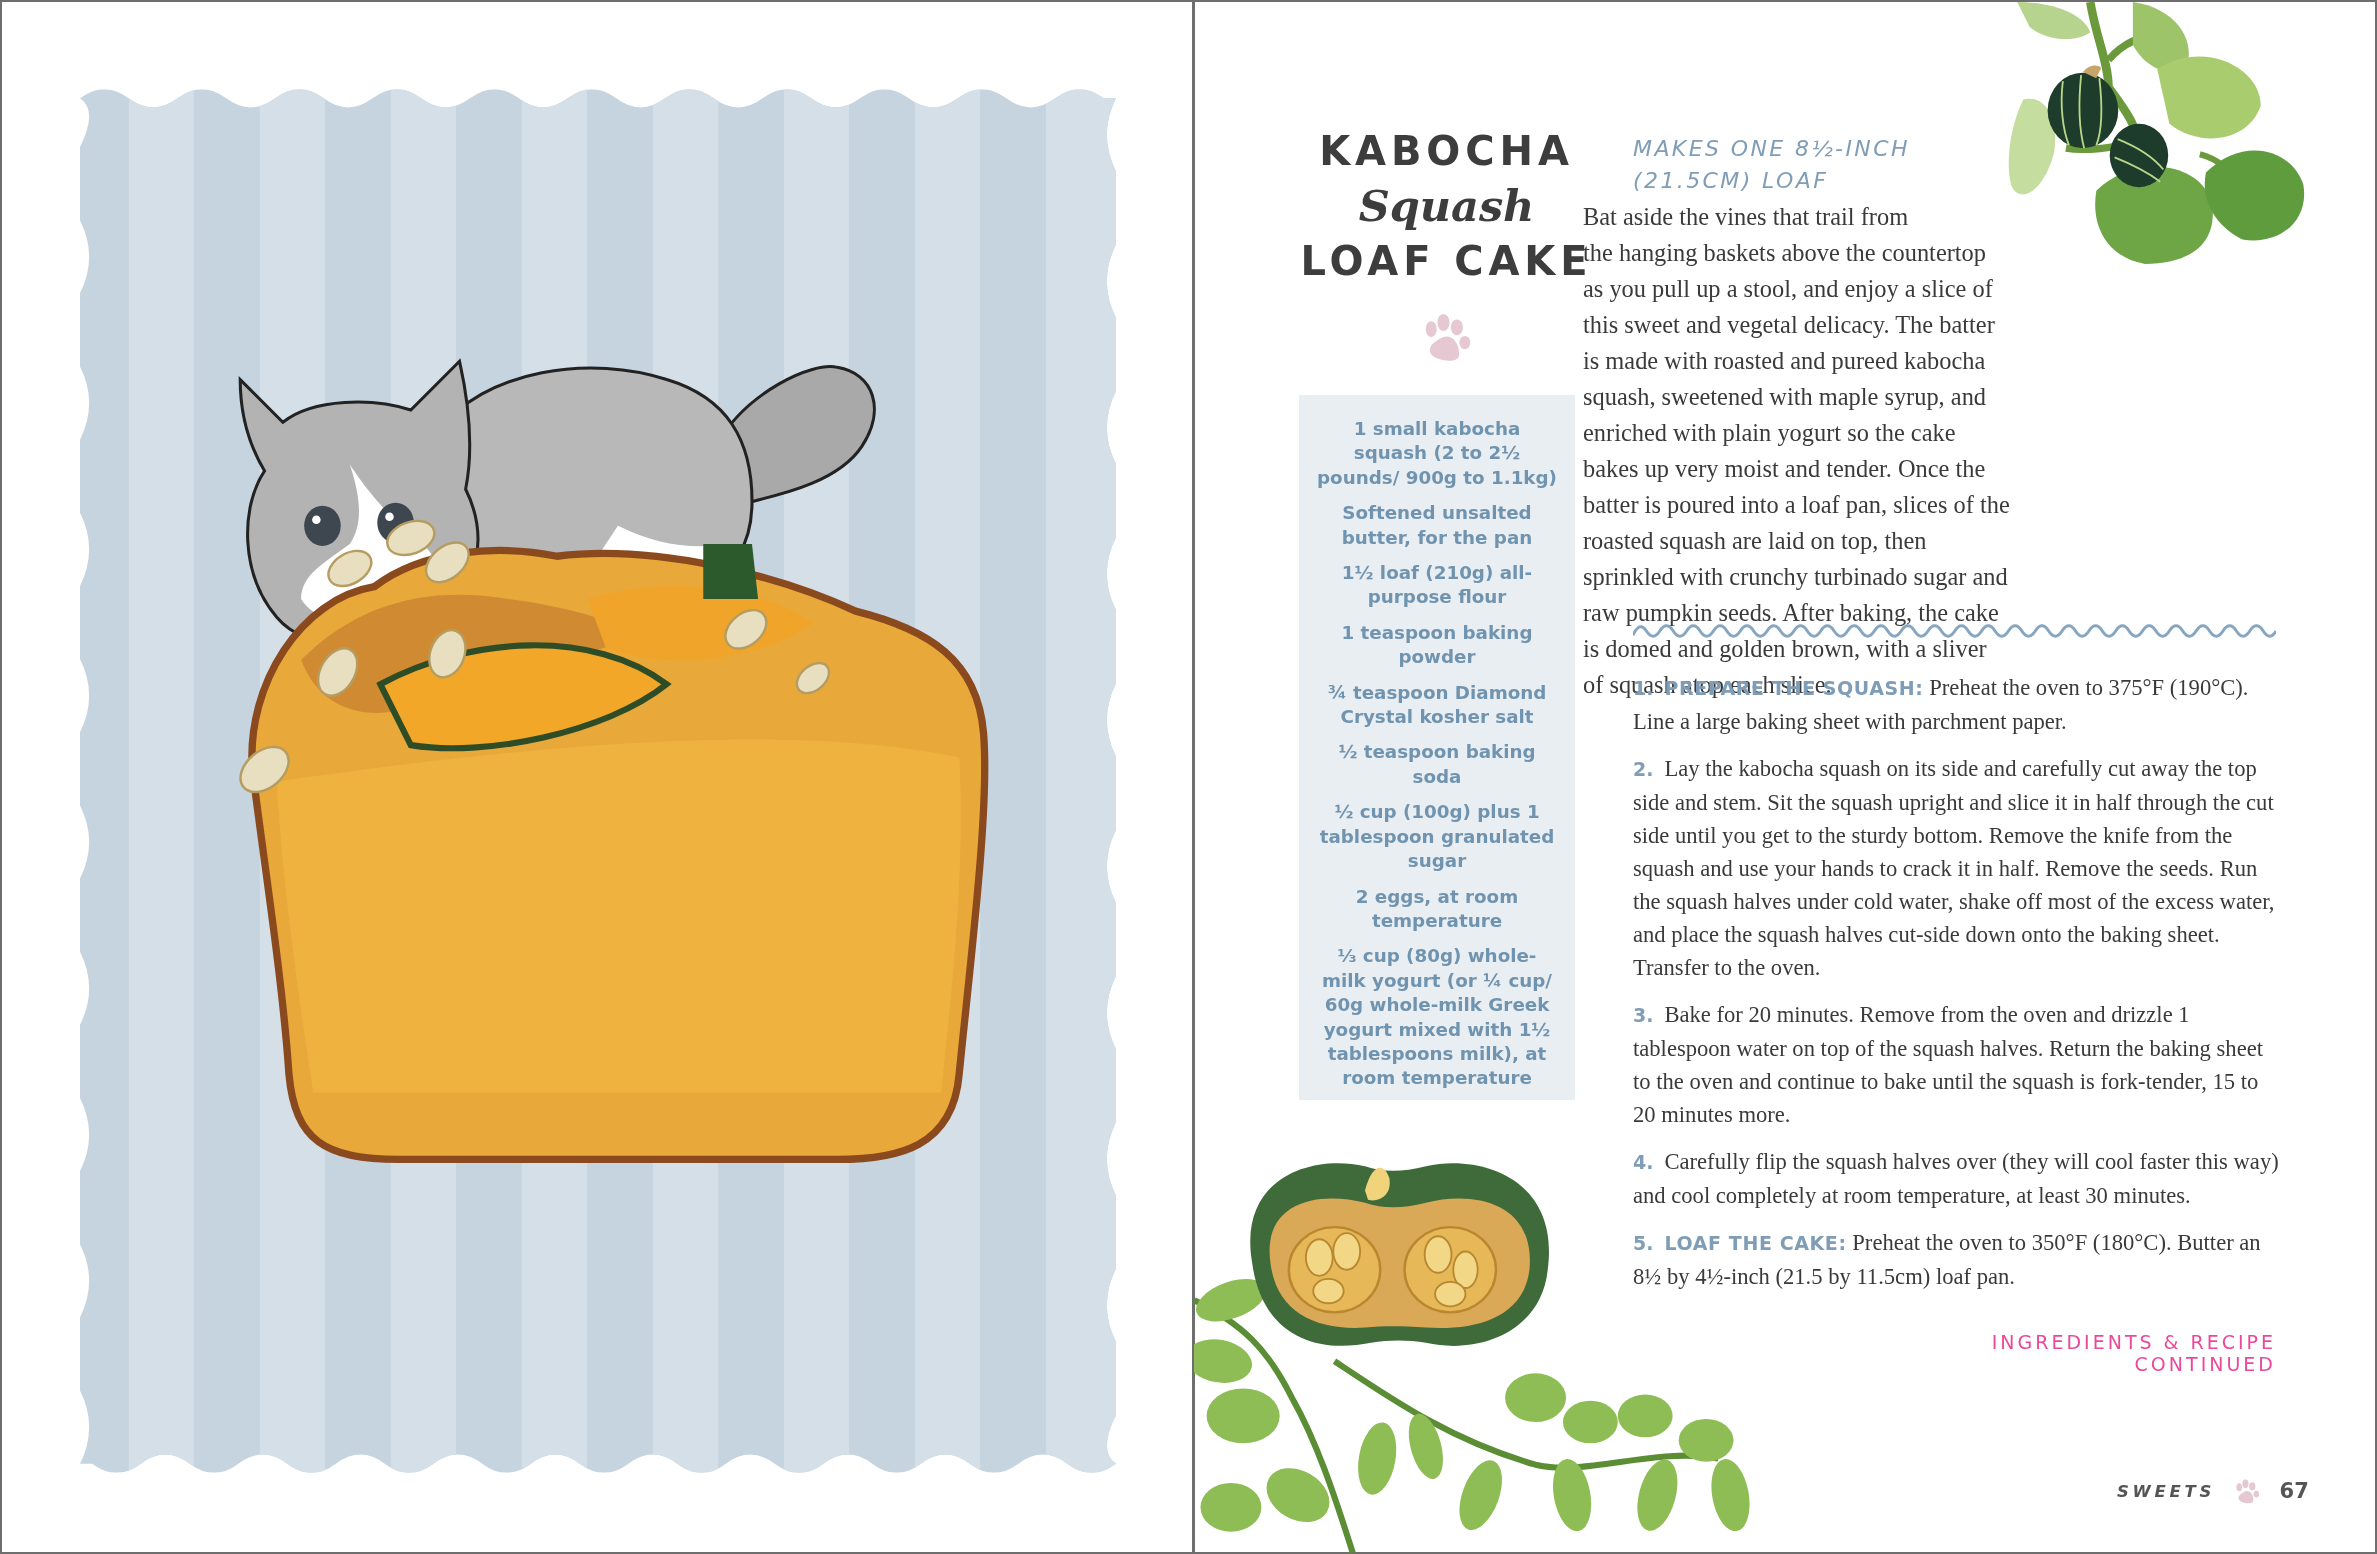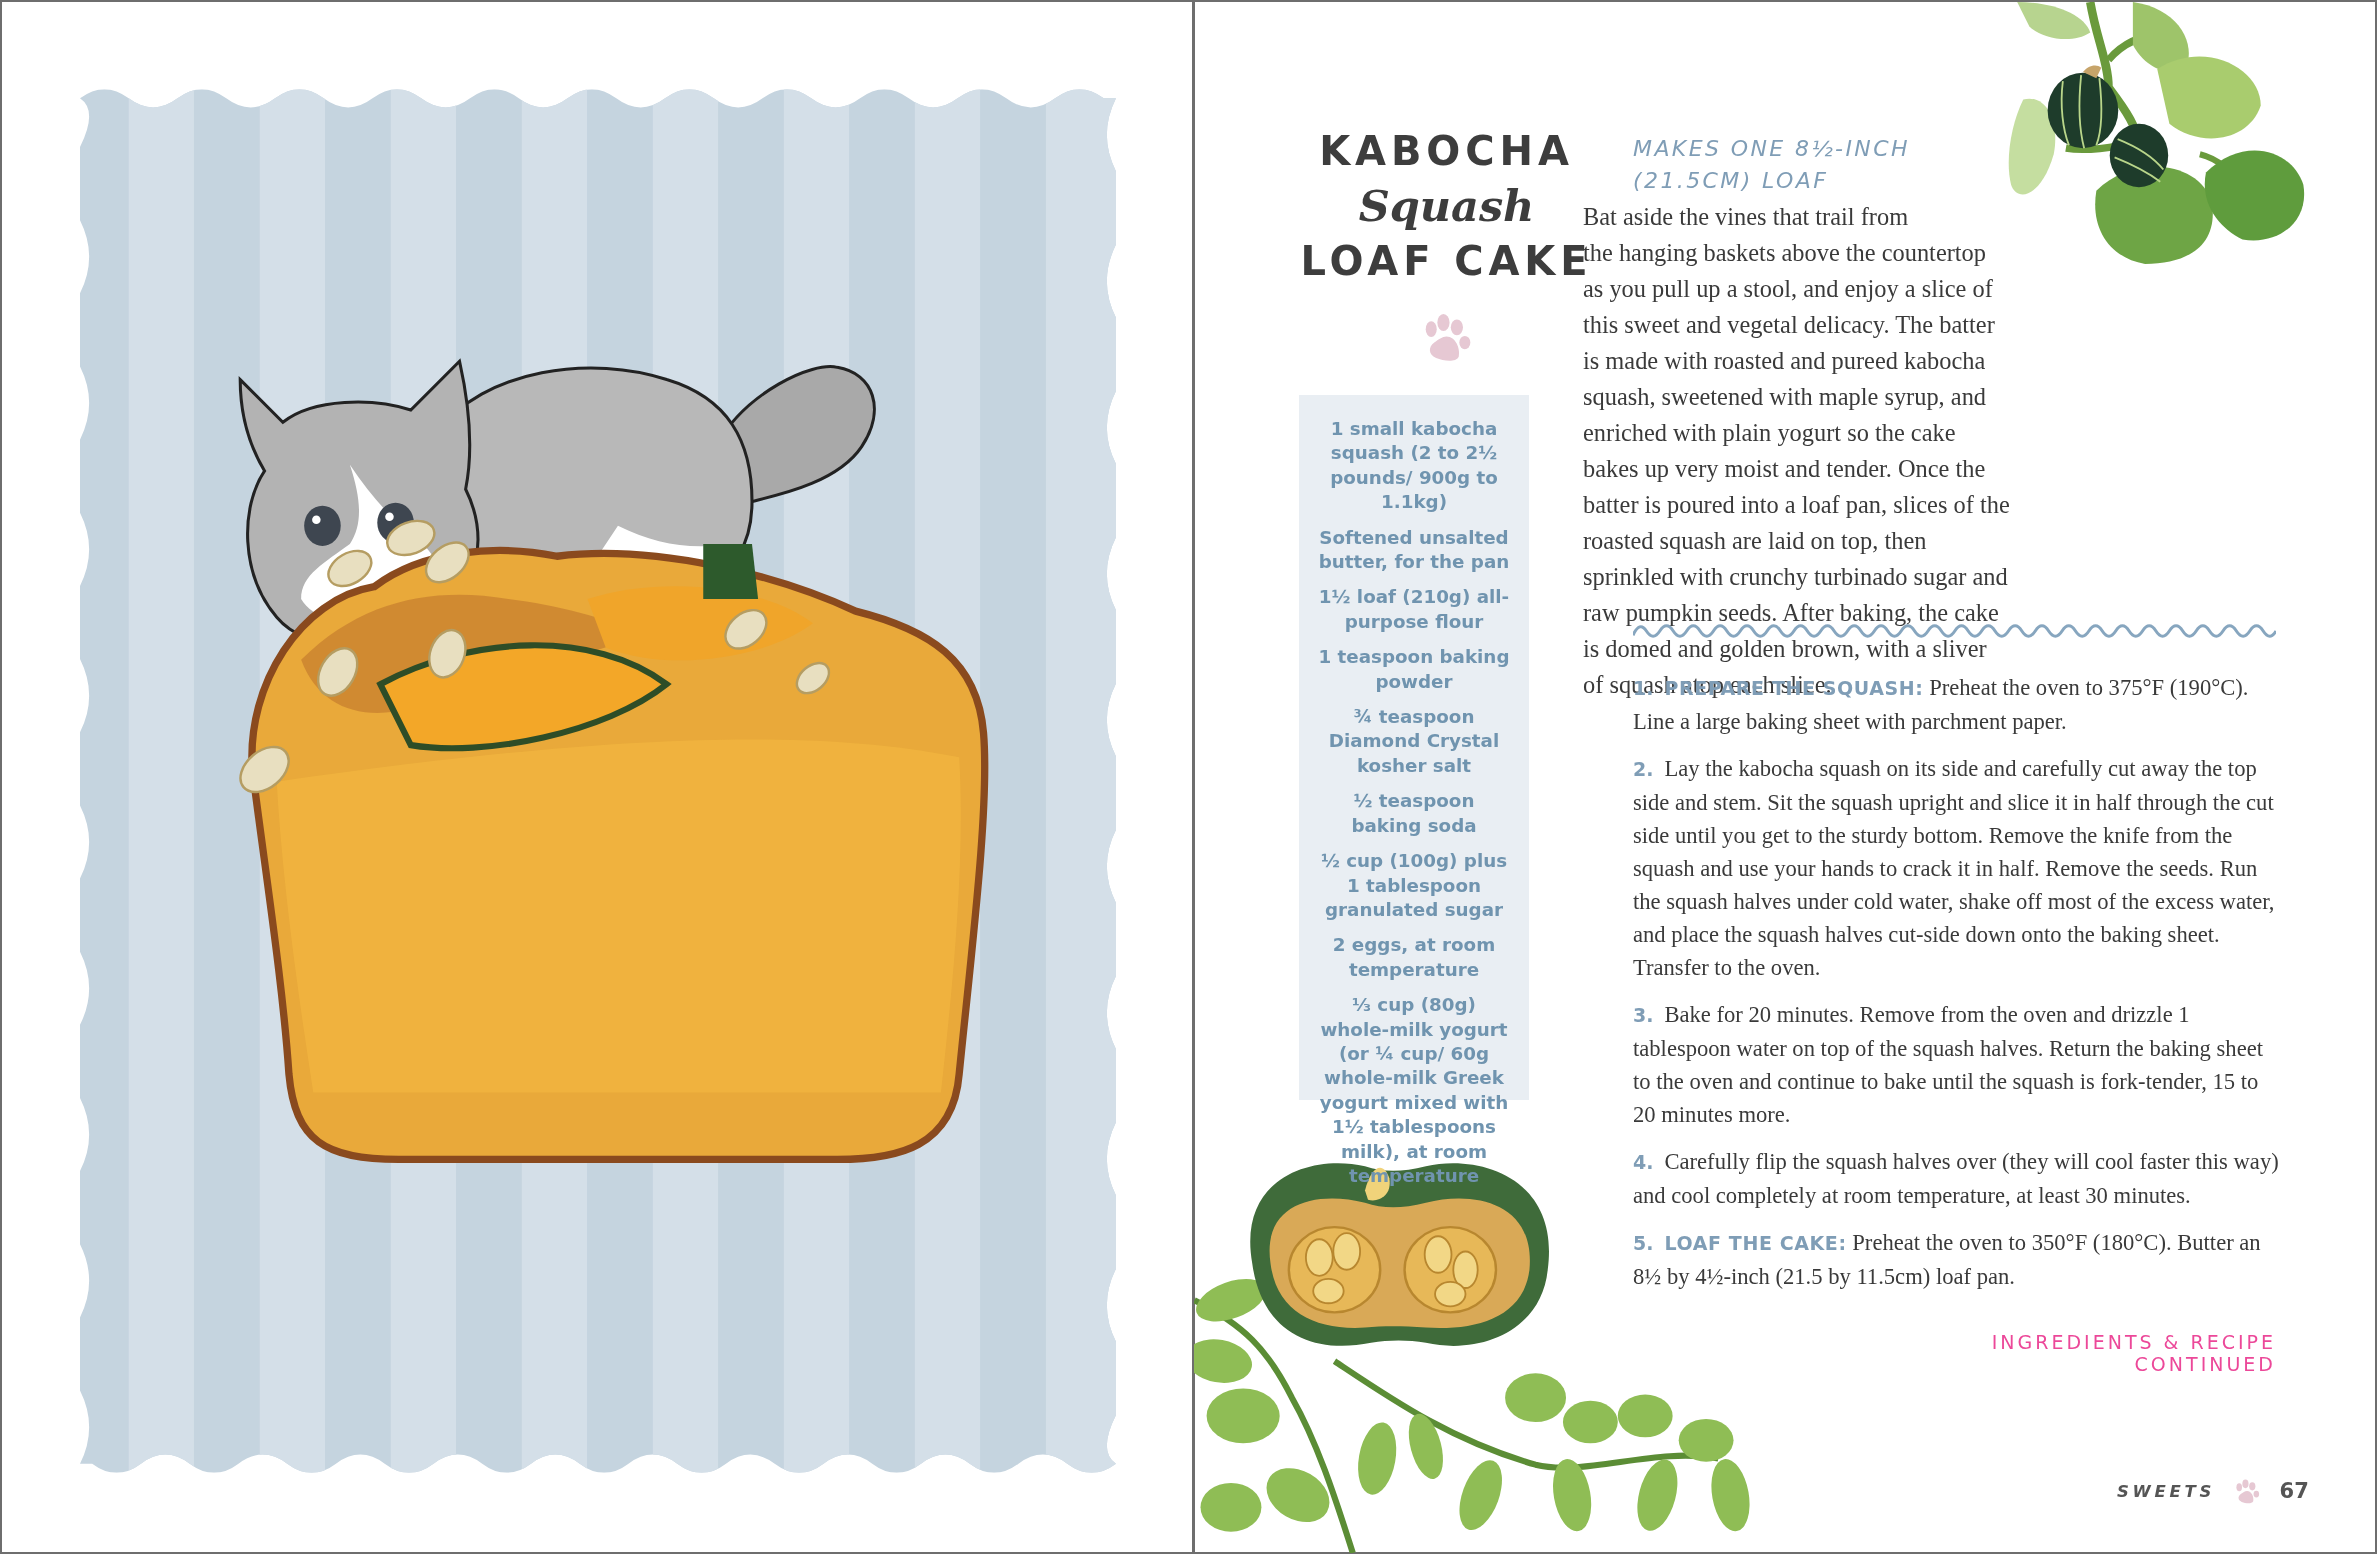--- a/index.html
+++ b/index.html
@@ -30,21 +30,21 @@
     font-family: "DejaVu Sans", sans-serif; font-weight: bold; letter-spacing: 4.9px;
     font-size: 40px; line-height: 55px; display: block;
   }
   .title-script {
     font-family: "DejaVu Serif", serif; font-style: italic; font-weight: bold;
     font-size: 43px; line-height: 55px; display: block;
   }
   .paw-title { position: absolute; left: 1417px; top: 307px; width: 55px; height: 55px; }
 
   .ingredients {
-    position: absolute; left: 1297px; top: 393px; width: 230px; height: 705px;
+    position: absolute; left: 1297px; top: 393px; width: 276px; height: 705px;
     background: #e9eef3;
   }
   .ingredient-list {
     list-style: none; margin: 0; padding: 22px 17px 0 17px;
     font-family: "DejaVu Sans", sans-serif; font-weight: bold; color: #7094af;
     font-size: 18.3px; line-height: 24.4px; text-align: center;
   }
   .ingredient-list li { margin-bottom: 11px; }
 
   .yield {

